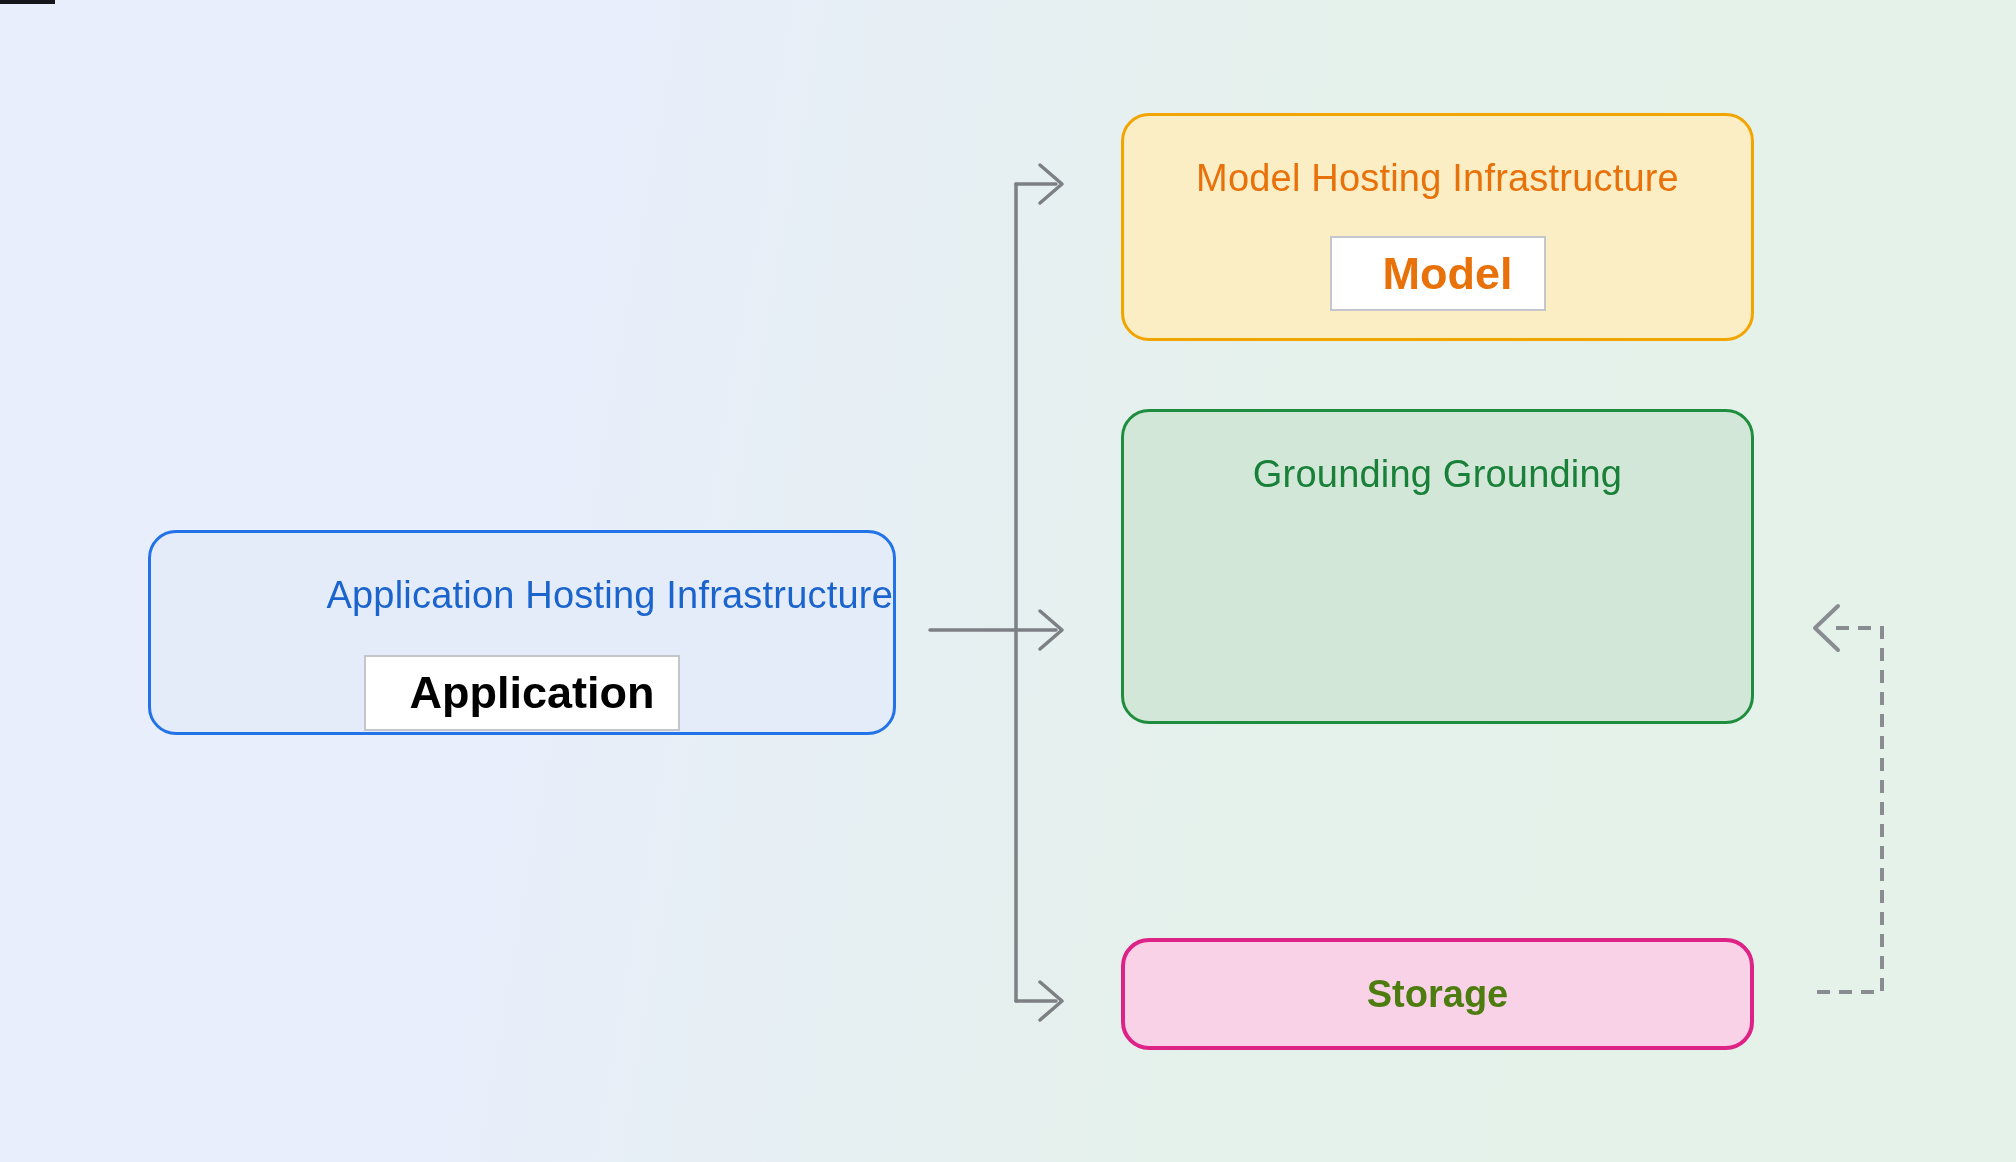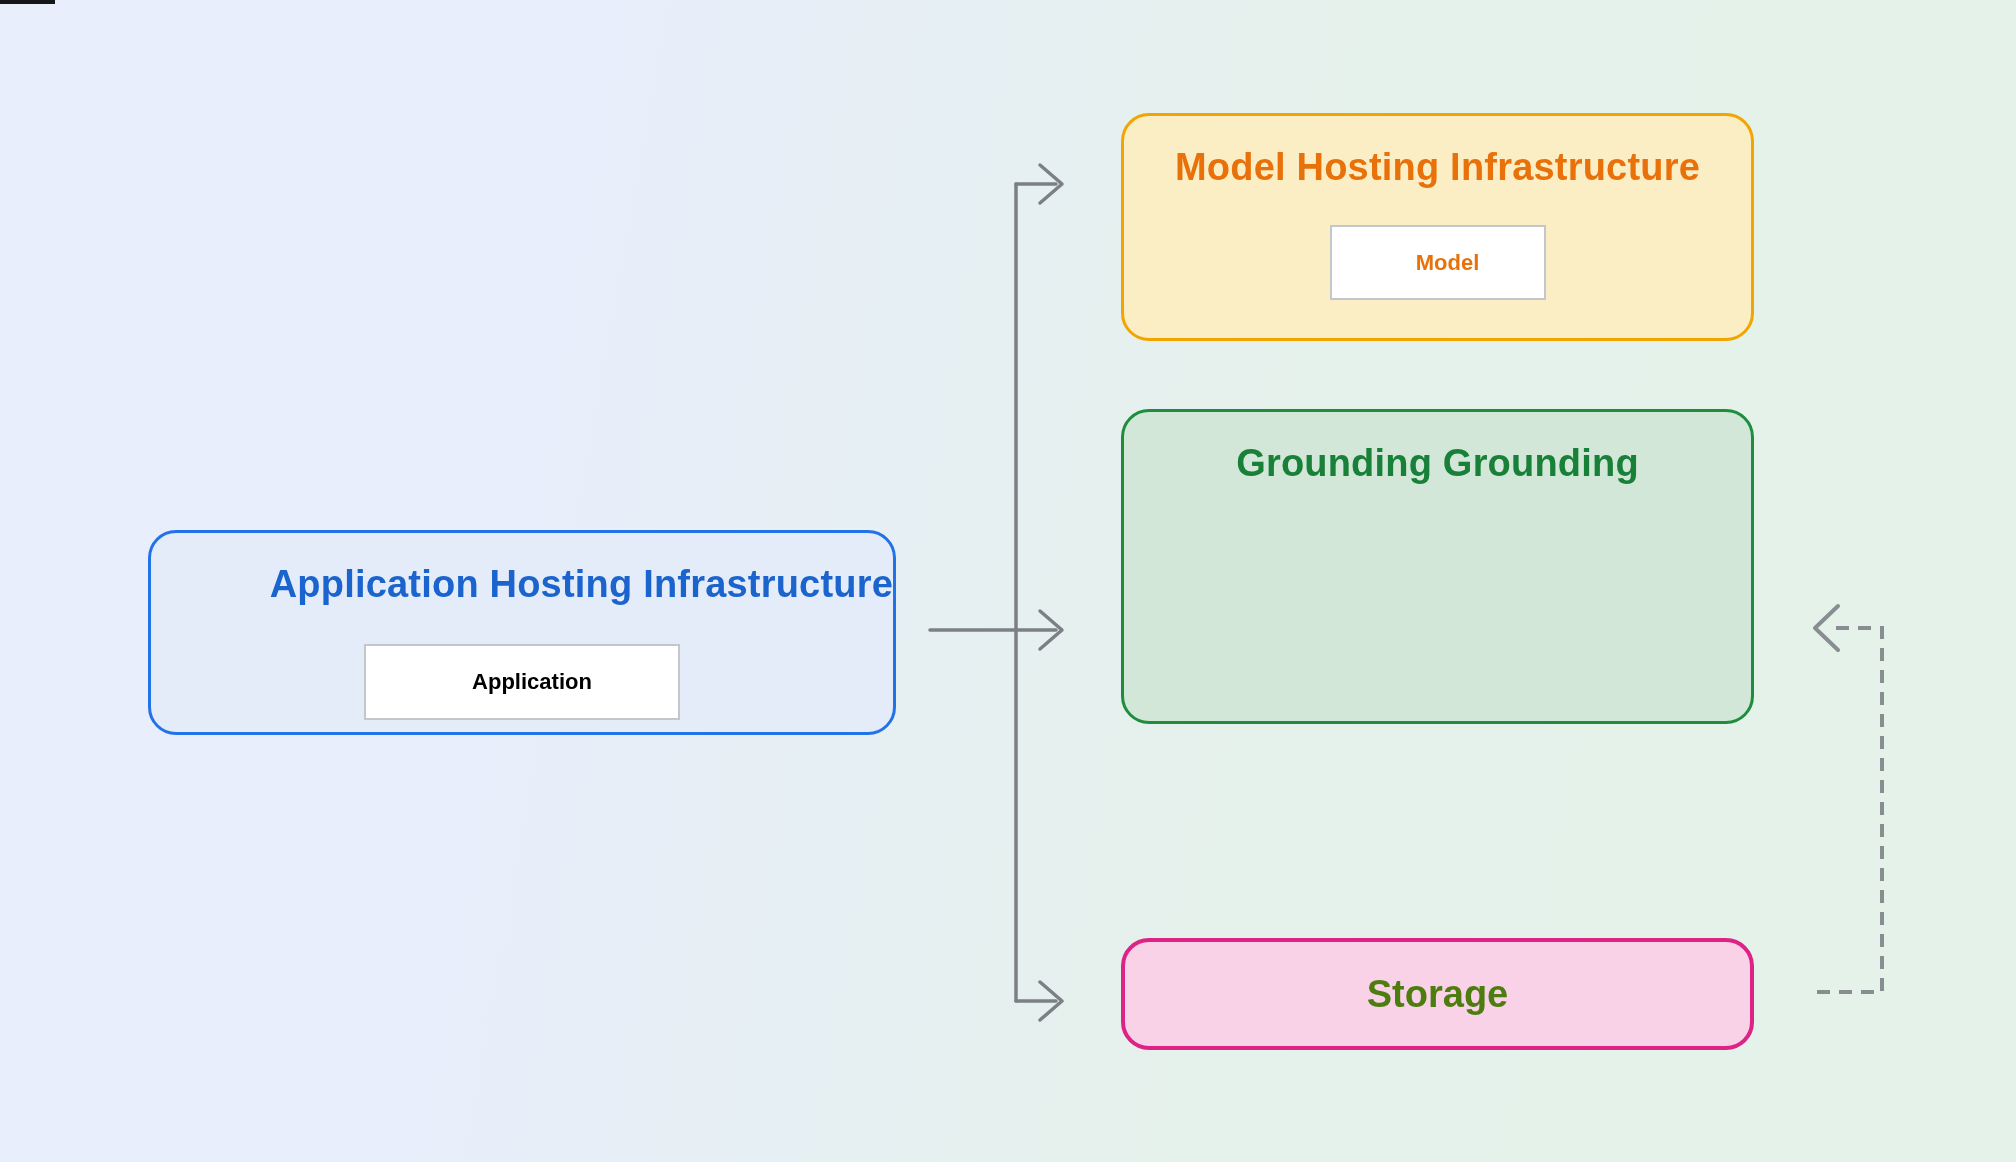--- a/index.html
+++ b/index.html
@@ -21,29 +21,29 @@
 
   .box { position: absolute; box-sizing: border-box; }
 
   
   .app-box {
     left: 148px; top: 530px; width: 748px; height: 205px;
     background: #E4ECFA; border: 3px solid #2272E8; border-radius: 28px;
     z-index: 1; text-align: right;
   }
   .box-title {
-    font-size: 38px; font-weight: bold; line-height: 44px;
-    padding-top: 29px; letter-spacing: 0.2px;
+    font-size: 38px; font-weight: normal; line-height: 44px;
+    padding-top: 40px; letter-spacing: 0.2px;
   }
   .app-box .box-title { color: #1B64CE; }
   .chip {
     margin: 38px auto 0 auto; background: #FFFFFF;
     border: 2px solid #C3C6CA; box-sizing: border-box;
     display: flex; align-items: center; justify-content: center;
-    font-size: 22px; font-weight: bold; padding-left: 20px;
+    font-size: 45px; font-weight: bold; padding-left: 20px;
   }
   .app-box .chip { width: 316px; height: 76px; color: #000000; }
 
   
   .model-box {
     left: 1121px; top: 113px; width: 633px; height: 228px;
     background: #FBEEC5; border: 3px solid #F2A500; border-radius: 28px;
     z-index: 1; text-align: center;
   }
   .model-box .box-title { color: #E8710A; }

